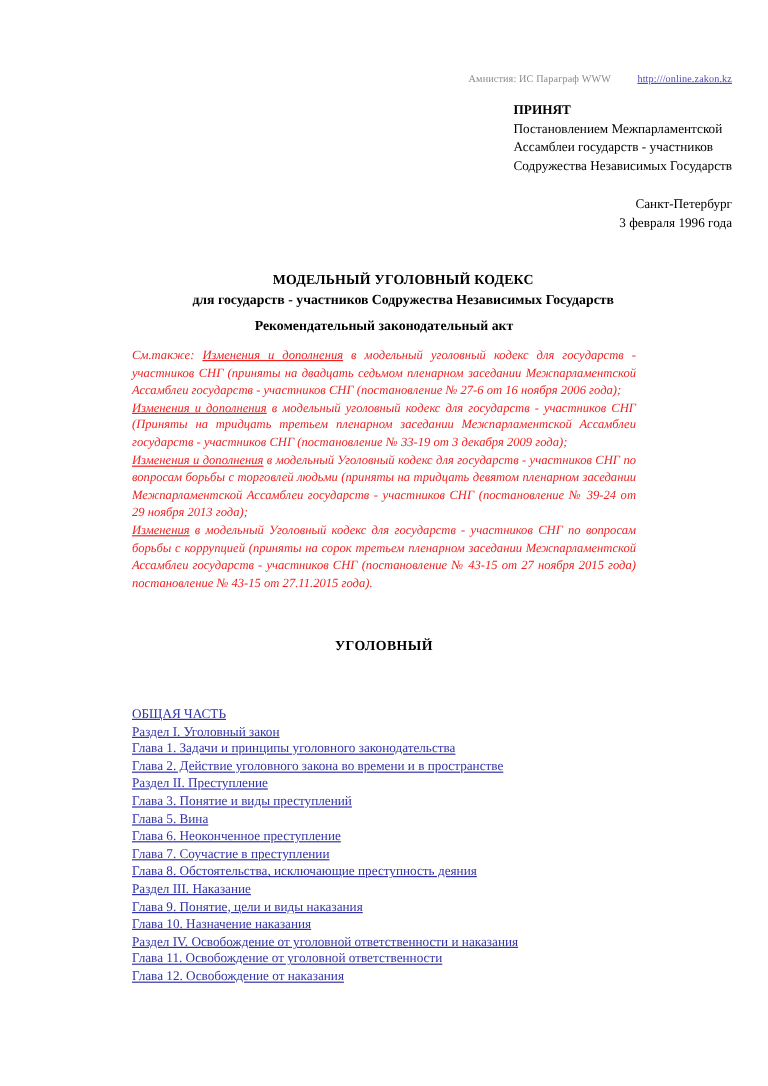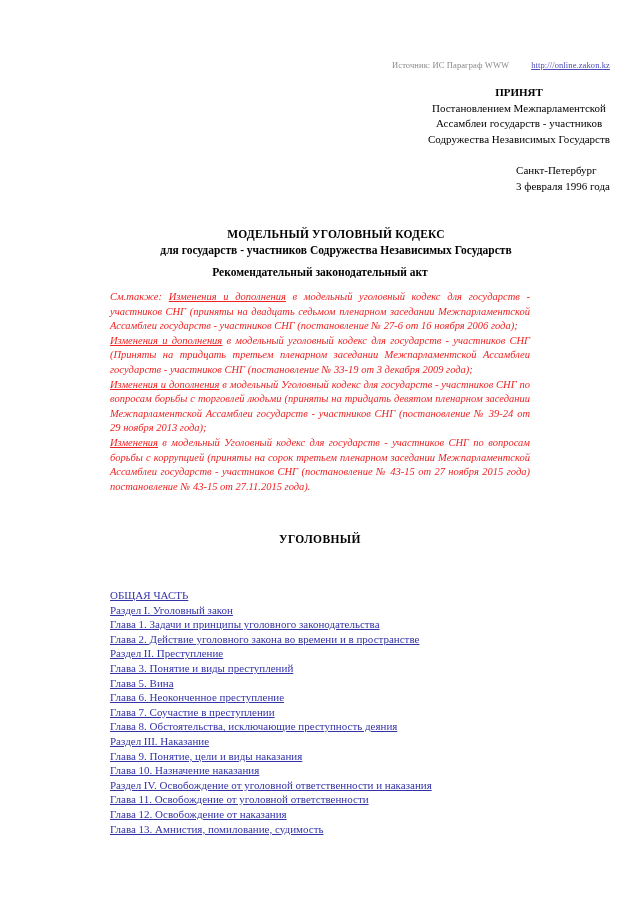--- a/index.html
+++ b/index.html
@@ -35,37 +35,37 @@
   }
   .source-line .src-url {
     color: #4a4ab8;
     text-decoration: underline;
     padding-left: 20px;
   }
   .adopted-block {
     position: absolute;
     top: 85px;
     right: 30px;
-    text-align: center;
+    text-align: left;
     font-size: 11px;
     line-height: 15.5px;
   }
   .adopted-block .adopted-title {
     font-weight: bold;
     display: block;
   }
   .adopted-block .adopted-row {
     display: block;
     white-space: nowrap;
   }
   .place-block {
     position: absolute;
     top: 163px;
     right: 30px;
-    text-align: left;
+    text-align: right;
     font-size: 11px;
     line-height: 15.5px;
   }
   .place-block span { display: block; }
 
   .title-block {
     position: absolute;
     top: 226px;
     left: 0;
     width: 640px;
@@ -146,21 +146,21 @@
     line-height: 14.6px;
     white-space: nowrap;
   }
 </style>
 </head>
 <body>
 
 <div class="page">
 
   <div class="source-line">
-    <span>Источник: ИС Параграф WWW </span><a class="src-url" href="#">http:///online.zakon.kz</a>
+    <span>Амнистия: ИС Параграф WWW </span><a class="src-url" href="#">http:///online.zakon.kz</a>
   </div>
 
   <div class="adopted-block">
     <span class="adopted-title">ПРИНЯТ</span>
     <span class="adopted-row">Постановлением Межпарламентской</span>
     <span class="adopted-row">Ассамблеи государств - участников</span>
     <span class="adopted-row">Содружества Независимых Государств</span>
   </div>
 
   <div class="place-block">
@@ -194,16 +194,15 @@
     <a href="#">Глава 5. Вина</a>
     <a href="#">Глава 6. Неоконченное преступление</a>
     <a href="#">Глава 7. Соучастие в преступлении</a>
     <a href="#">Глава 8. Обстоятельства, исключающие преступность деяния</a>
     <a href="#">Раздел III. Наказание</a>
     <a href="#">Глава 9. Понятие, цели и виды наказания</a>
     <a href="#">Глава 10. Назначение наказания</a>
     <a href="#">Раздел IV. Освобождение от уголовной ответственности и наказания</a>
     <a href="#">Глава 11. Освобождение от уголовной ответственности</a>
     <a href="#">Глава 12. Освобождение от наказания</a>
-    <a href="#">Глава 13. Амнистия, помилование, судимость</a>
   </div>
 
 </div>
 
 </body></html>

